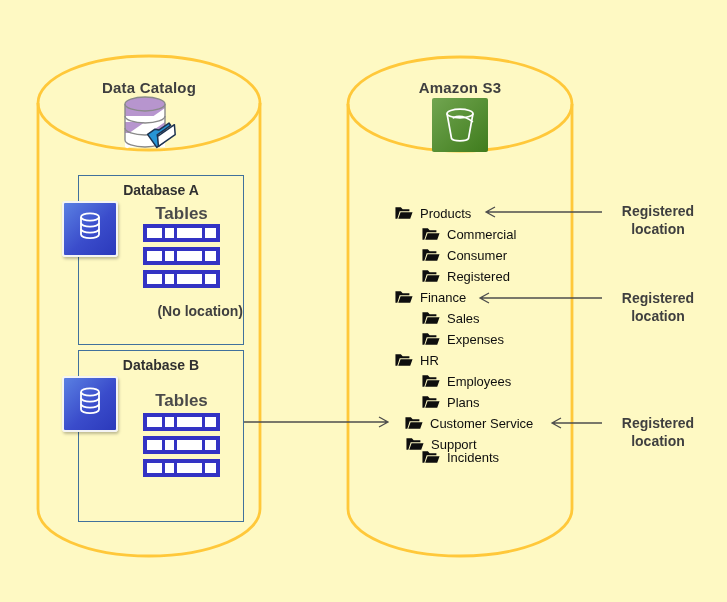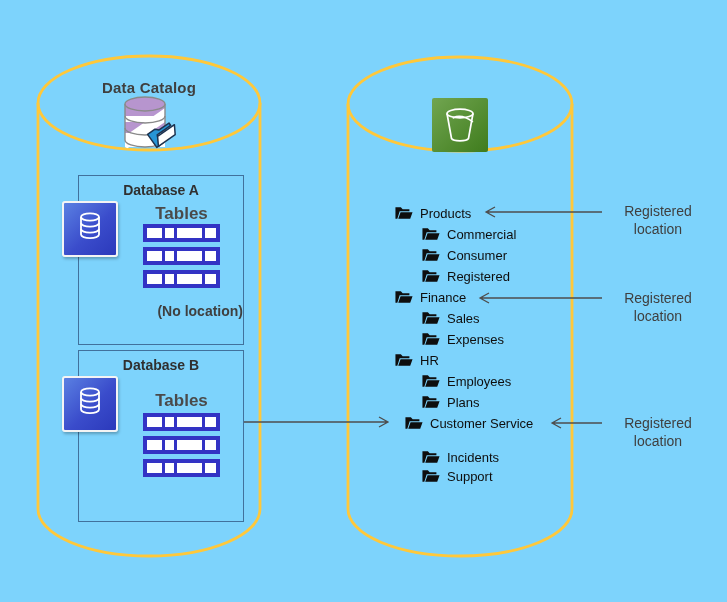--- a/index.html
+++ b/index.html
@@ -1,16 +1,16 @@
 <!DOCTYPE html>
 <html style="--cylinder: #FFC83A; --table-border: #3333C4; --box-border: #41719C; --arrow: #4D4D4D; --text: #3F3F3F; --s3-green-light: #71A550; --s3-green-dark: #3F7C1D; --db-blue-light: #5A80E2; --db-blue-dark: #2B39BB; --catalog-purple: #B795CE; --folder-blue: #2795D6;"><head>
 <meta charset="utf-8">
 <style>
   html,body{margin:0;padding:0;background:#fff;}
-  .page{position:relative;width:727px;height:602px;background:#7dd3fc;overflow:hidden;
+  .page{position:relative;width:727px;height:602px;background:#fef9c3;overflow:hidden;
         font-family:"Liberation Sans",sans-serif;}
   .abs{position:absolute;}
   svg.layer{position:absolute;left:0;top:0;z-index:0;}
   .cyl{fill:none;stroke:var(--cylinder,#FFC83A);stroke-width:2.8;}
   .arrow{fill:none;stroke:var(--arrow,#4D4D4D);stroke-width:1.3;}
   .heading{position:absolute;z-index:2;font-weight:bold;font-size:15px;color:var(--text,#3F3F3F);
            text-align:center;letter-spacing:.2px;}
   .db-box{position:absolute;z-index:1;border:1px solid var(--box-border,#41719C);}
   .db-title{position:absolute;left:0;right:0;top:6px;text-align:center;font-weight:bold;
             font-size:14px;color:#303030;}
@@ -22,21 +22,21 @@
   .cdiv.d1{left:22%;} .cdiv.d2{left:39%;} .cdiv.d3{left:80%;}
   .no-location{position:absolute;left:0;right:0;text-align:right;font-weight:bold;
                font-size:14px;color:var(--text,#3F3F3F);}
   .db-icon{position:absolute;z-index:3;width:56px;height:56px;box-sizing:border-box;
            background:linear-gradient(135deg,#5A80E2 0%,#3A4CCB 55%,#2B39BB 100%);
            border:2px solid #F4F4F4;border-radius:3px;box-shadow:1px 2px 3px rgba(0,0,0,.25);}
   .tree{position:absolute;left:0;top:0;width:727px;height:448px;z-index:2;}
   .folder-row{position:absolute;height:20px;display:flex;align-items:center;gap:7px;}
   .folder-label{font-size:13px;color:#0E0E0E;white-space:nowrap;}
   .reg-label{position:absolute;left:602px;width:112px;z-index:2;text-align:center;
-             font-weight:normal;font-size:14px;line-height:18px;color:var(--text,#3F3F3F);}
+             font-weight:bold;font-size:14px;line-height:18px;color:var(--text,#3F3F3F);}
   .icon-abs{z-index:2;}
 </style>
 </head>
 <body>
 
 <div class="page">
 
   <svg class="layer" width="727" height="602" viewBox="0 0 727 602">
 
     <g>
@@ -51,20 +51,21 @@
 
     <g>
       <path class="arrow" d="M486,212 H602 M495,207 L486,212 L495,217"></path>
       <path class="arrow" d="M480,298 H602 M489,293 L480,298 L489,303"></path>
       <path class="arrow" d="M552,423 H602 M561,418 L552,423 L561,428"></path>
       <path class="arrow" d="M243,422 H388 M379,417 L388,422 L379,427"></path>
     </g>
   </svg>
 
   <div class="heading" style="left:38px;top:79px;width:222px;">Data Catalog</div>
+  <div class="heading" style="left:348px;top:79px;width:224px;">Amazon S3</div>
 
   <svg class="abs icon-abs" style="left:120px;top:96px;" width="74" height="64" viewBox="0 0 74 64">
     <defs>
       <clipPath id="cylClip">
           <path d="M5,8 H45 V44 A20,7 0 0 1 5,51 A20,7 0 0 1 5,44 Z"></path>
         </clipPath>
     </defs>
     <g clip-path="url(#cylClip)">
       <rect x="5" y="8" width="40" height="43" fill="#ffffff"></rect>
       <rect x="5" y="8" width="40" height="12" fill="#B795CE"></rect>
@@ -232,21 +233,21 @@
       </svg>
       <span class="folder-label">Plans</span>
     </div>
       <div class="folder-row" style="top: 413px; left: 405px;">
       <svg width="18" height="14" viewBox="0 0 20 15">
         <path d="M0.5,14 L0.5,1 L6.5,1 L8.5,3.2 L16,3.2 L16,5.6 L5.2,5.6 L2.6,14 Z
                  M3.6,14 L6.2,6.8 L19.5,6.8 L16.9,14 Z" fill="#0E0E0E"></path>
       </svg>
       <span class="folder-label">Customer Service</span>
     </div>
-      <div class="folder-row" style="top: 434px; left: 422px; margin-top: 32px;">
+      <div class="folder-row" style="top: 434px; left: 406px;">
       <svg width="18" height="14" viewBox="0 0 20 15">
         <path d="M0.5,14 L0.5,1 L6.5,1 L8.5,3.2 L16,3.2 L16,5.6 L5.2,5.6 L2.6,14 Z
                  M3.6,14 L6.2,6.8 L19.5,6.8 L16.9,14 Z" fill="#0E0E0E"></path>
       </svg>
       <span class="folder-label">Support</span>
     </div>
       <div class="folder-row" style="top: 447px; left: 422px;">
       <svg width="18" height="14" viewBox="0 0 20 15">
         <path d="M0.5,14 L0.5,1 L6.5,1 L8.5,3.2 L16,3.2 L16,5.6 L5.2,5.6 L2.6,14 Z
                  M3.6,14 L6.2,6.8 L19.5,6.8 L16.9,14 Z" fill="#0E0E0E"></path>

